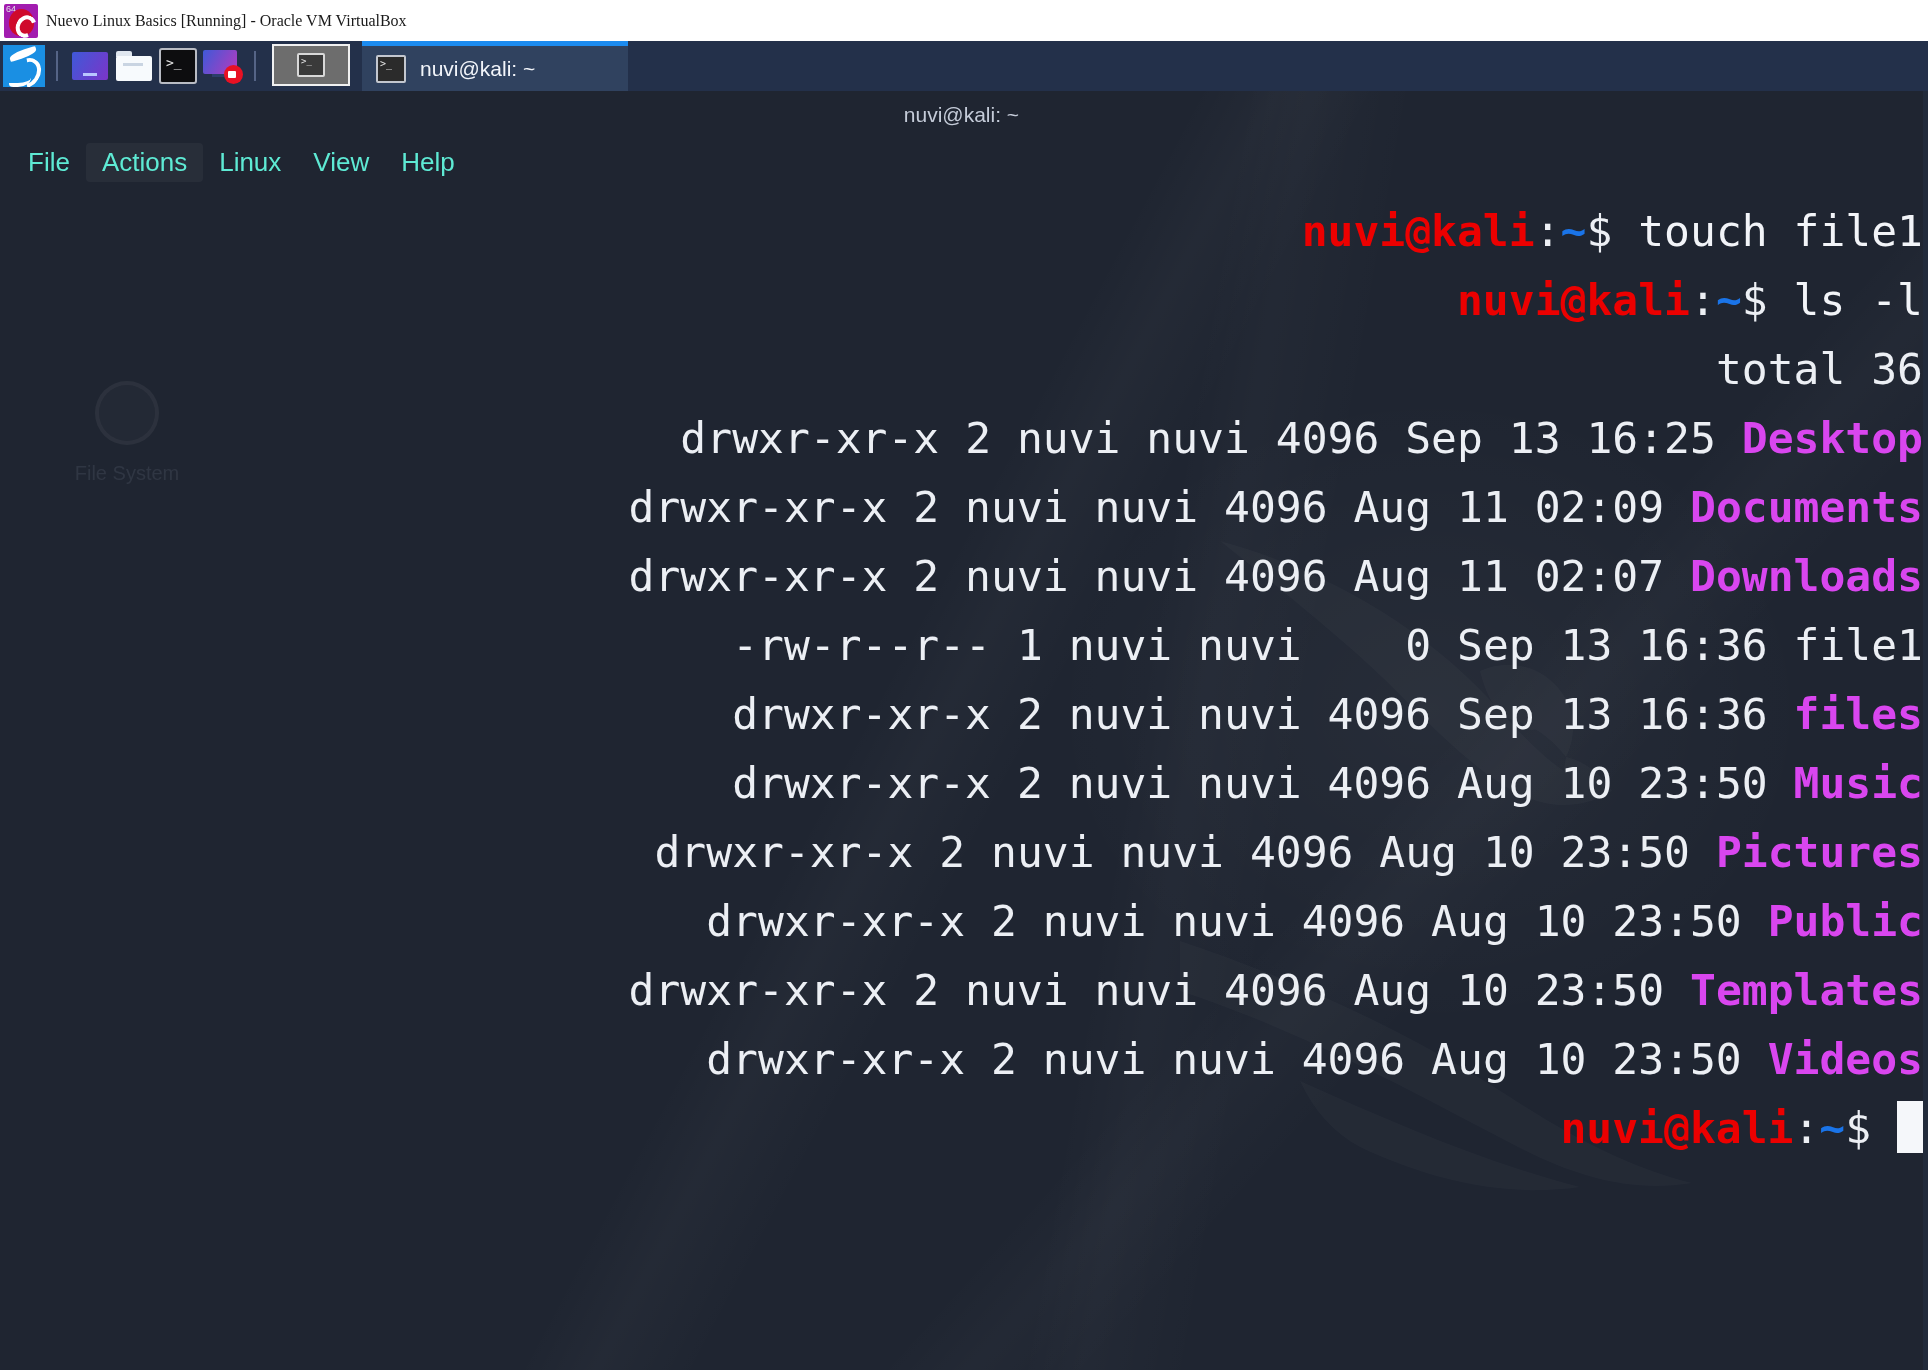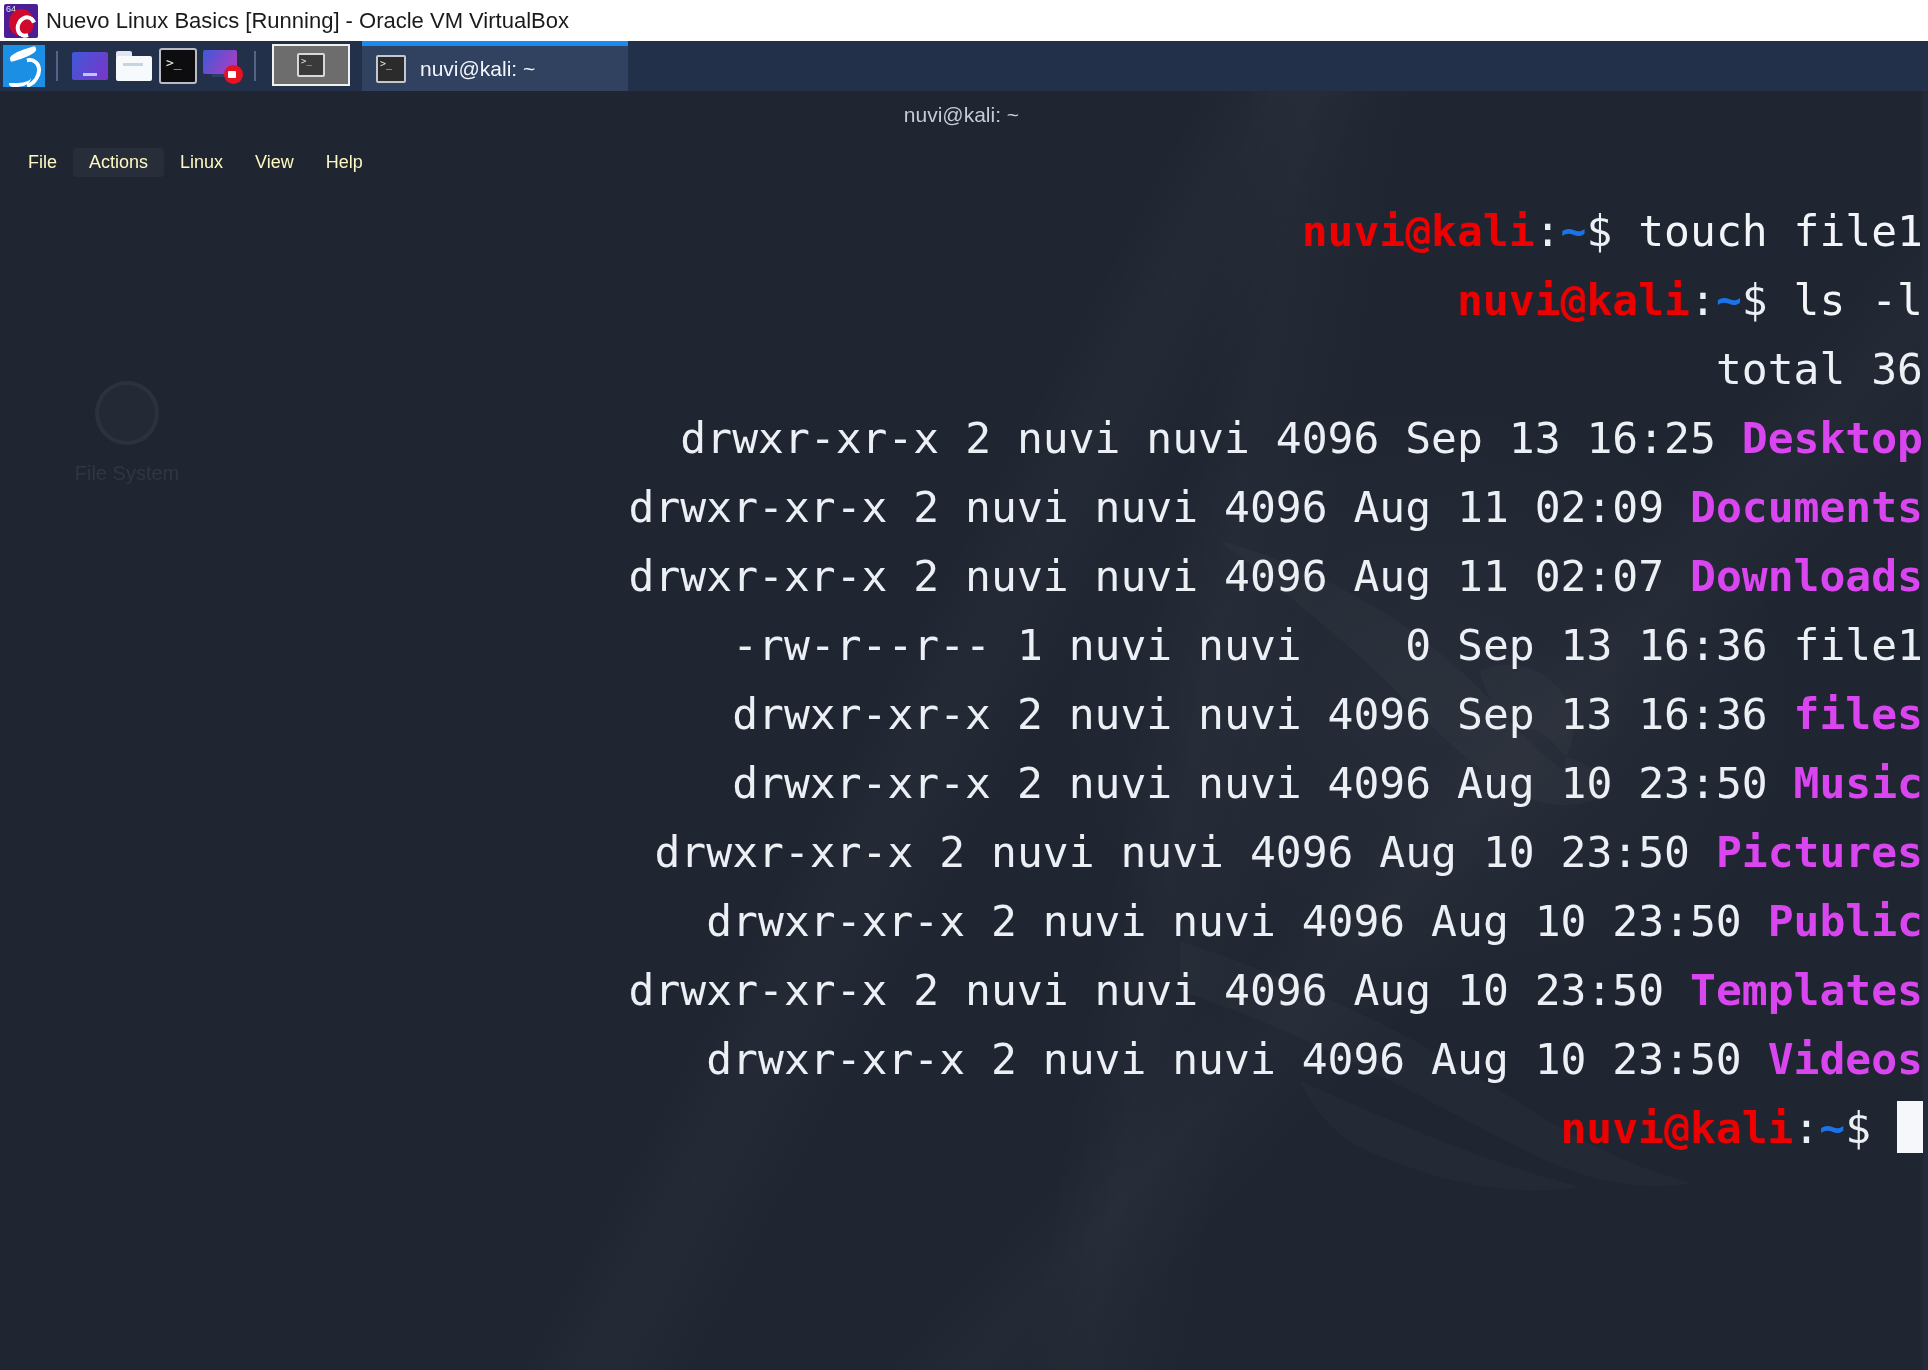--- a/index.html
+++ b/index.html
@@ -20,21 +20,21 @@
     width: 1928px; height: 41px;
     background: #ffffff;
     display: flex; align-items: center;
     box-sizing: border-box;
     padding-left: 4px;
   }
   #vbox-app-icon {
     width: 34px; height: 34px;
     position: relative;
     flex: 0 0 auto;
-    background: #4c1d95;
+    background: #a21caf;
     border-radius: 2px;
     overflow: hidden;
   }
   #vbox-app-icon .vb-badge {
     position: absolute; left: 2px; top: 1px;
     font-size: 9px; color: #dfe3e8;
     font-family: "Liberation Sans", sans-serif;
     line-height: 9px;
   }
   #vbox-app-icon .vb-swirl {
@@ -46,25 +46,25 @@
   #vbox-app-icon .vb-swirl::after {
     content: "";
     position: absolute; left: 7px; top: 6px;
     width: 12px; height: 15px;
     border-radius: 50%;
     border: 4px solid #ffffff;
     border-right-color: transparent;
     transform: rotate(25deg);
   }
   #vbox-title-text {
-    font-size: 22px;
+    font-size: 16px;
     color: #1a1a1a;
     margin-left: 8px;
     white-space: nowrap;
-    font-family: Liberation Sans, sans-serif;
+    font-family: Liberation Serif, serif;
   }
 
   
   #guest-screen {
     position: absolute; left: 0; top: 41px;
     width: 1928px; height: 1329px;
     background: #1f2531;
     overflow: hidden;
   }
 
@@ -304,22 +304,22 @@
   }
 
   #terminal-menubar {
     position: absolute; left: 0; top: 48px;
     width: 1923px; height: 46px;
     display: flex; align-items: center;
     padding-left: 12px;
     box-sizing: border-box;
   }
   .menu-item {
-    color: #fef9c3;
-    font-size: 18px;
+    color: #5eead4;
+    font-size: 26px;
     padding: 4px 16px;
     font-family: "Liberation Sans", sans-serif;
     white-space: nowrap;
   }
   .menu-item.hovered { background: rgba(255,255,255,0.045); border-radius: 4px; }
 
   
   #terminal-body {
     position: absolute; left: 0; top: 96px;
     width: 1923px; height: 1183px;

